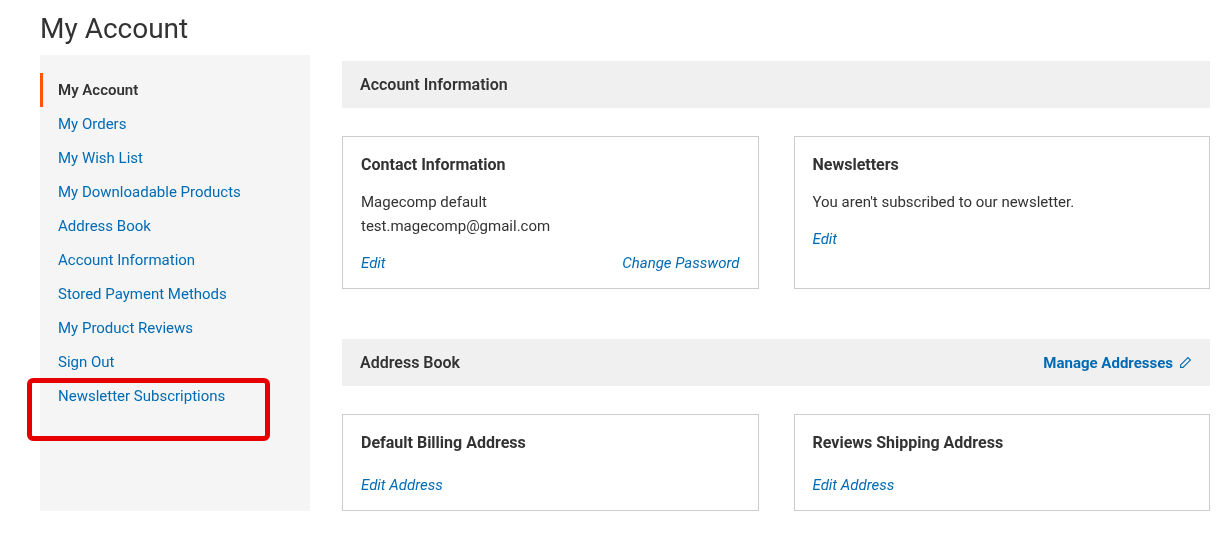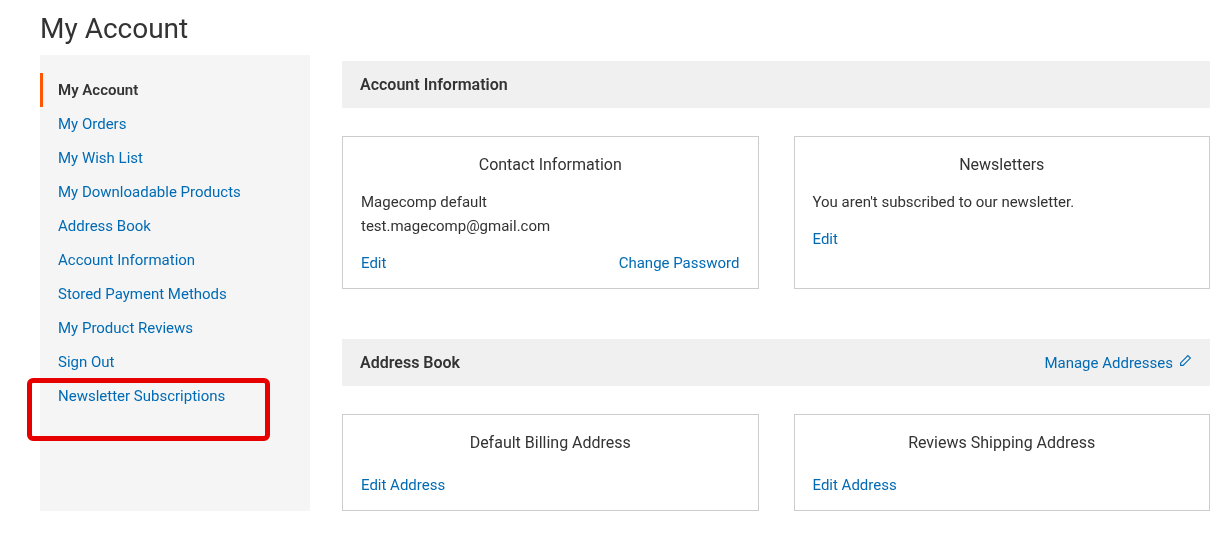--- a/index.html
+++ b/index.html
@@ -63,61 +63,62 @@
       margin-bottom: 28px;
       display: flex;
       justify-content: space-between;
       align-items: center;
       margin-top: 6px;
     }
     .section-header.with-gap-above { margin-top: 50px; }
     .section-action {
       color: #006bb4;
       font-size: 15px;
-      font-weight: 400;
+      font-weight: 700;
       cursor: pointer;
       display: inline-flex;
+      align-items: center;
       gap: 6px;
     }
     .cards-row {
       display: flex;
       gap: 35px;
       align-items: stretch;
     }
     .card {
       border: 1px solid #ccc;
       padding: 18px 18px 16px 18px;
       flex: 1;
       background: #fff;
     }
     .card h3 {
       font-size: 16px;
-      font-weight: 400;
+      font-weight: 700;
       color: #333;
       margin-bottom: 16px;
-      text-align: center;
     }
     .card p {
       font-size: 15px;
       color: #333;
       line-height: 1.6;
       margin-bottom: 8px;
     }
     .actions {
       display: flex;
       justify-content: space-between;
       margin-top: 6px;
     }
     .card-link {
       color: #006bb4;
       font-size: 15px;
       cursor: pointer;
       text-decoration: none;
       margin-top: 8px;
       display: inline-block;
+      font-style: italic;
     }
     .pencil-icon {
       display: inline-block;
       width: 13px;
       height: 13px;
     }
   </style>
 </head>
 <body>
 

